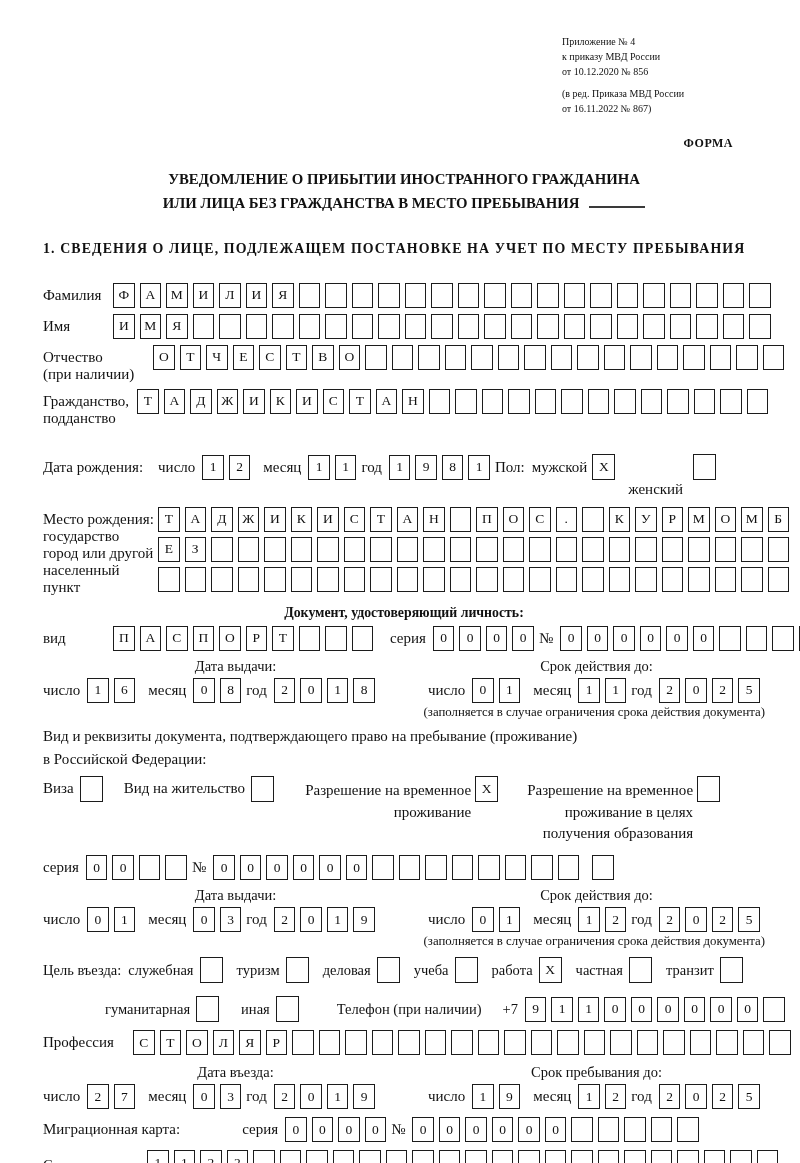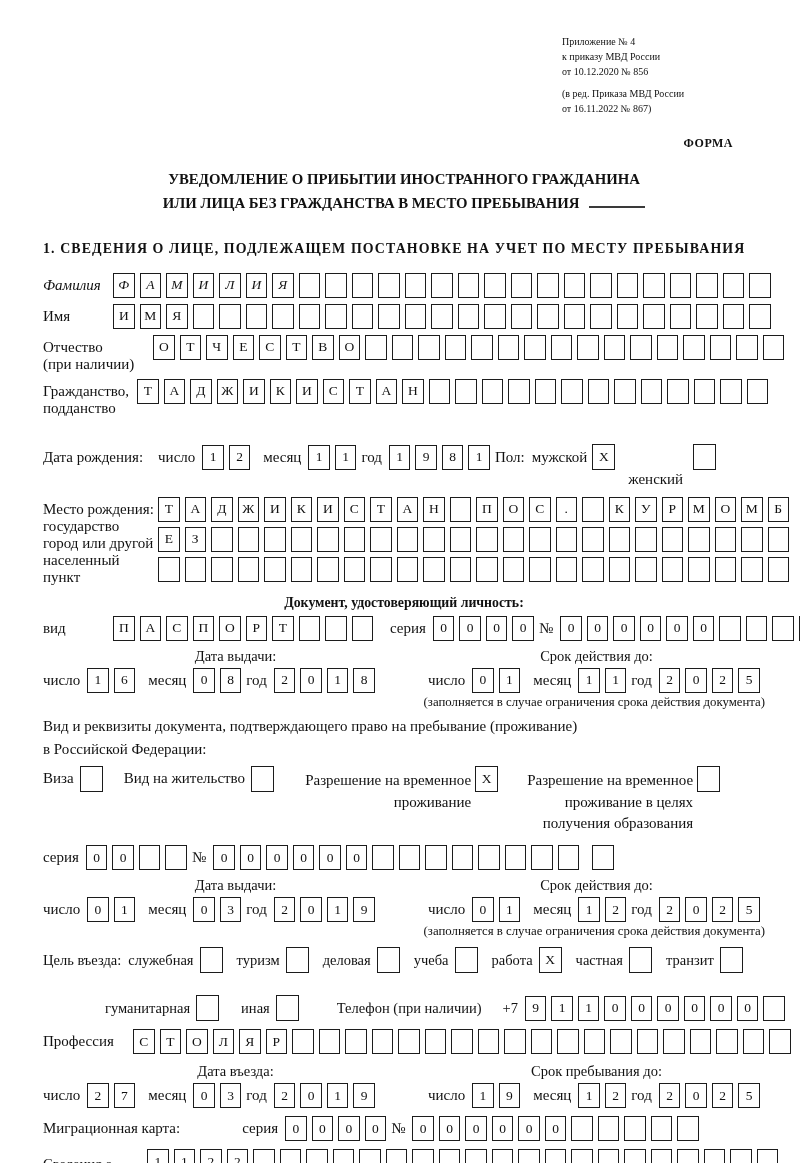--- a/index.html
+++ b/index.html
@@ -78,21 +78,21 @@
 
   <div class="title">
     <div>УВЕДОМЛЕНИЕ О ПРИБЫТИИ ИНОСТРАННОГО ГРАЖДАНИНА</div>
     <div>
       <span>ИЛИ ЛИЦА БЕЗ ГРАЖДАНСТВА В МЕСТО ПРЕБЫВАНИЯ</span><span class="title-underline"></span>
     </div>
   </div>
 
   <div class="sec">1. СВЕДЕНИЯ О ЛИЦЕ, ПОДЛЕЖАЩЕМ ПОСТАНОВКЕ НА УЧЕТ ПО МЕСТУ ПРЕБЫВАНИЯ</div>
 
-  <div class="row" style="margin-top:16px;font-style:italic;">
+  <div class="row" style="margin-top:26px;">
     <span class="lbl lw70">Фамилия</span>
     <span class="cellrow">
         <span class="cell">Ф</span>
         <span class="cell">А</span>
         <span class="cell">М</span>
         <span class="cell">И</span>
         <span class="cell">Л</span>
         <span class="cell">И</span>
         <span class="cell">Я</span>
         <span class="cell"></span>
@@ -535,21 +535,21 @@
     <span class="pitem">
         <span class="pl">частная</span>
         <span class="cell cb"></span>
       </span>
     <span class="pitem" style="margin-right:0;">
         <span class="pl">транзит</span>
         <span class="cell cb"></span>
       </span>
   </div>
 
-  <div class="row inlinebits" style="margin-top:22px;font-size:14.5px;justify-content:space-between;">
+  <div class="row inlinebits" style="margin-top:13px;font-size:14.5px;justify-content:space-between;">
     <span class="pitem ml62">
         <span class="pl">гуманитарная</span>
         <span class="cell cb"></span>
       </span>
     <span class="pitem ml8">
         <span class="pl">иная</span>
         <span class="cell cb"></span>
       </span>
     <span class="t ml24">Телефон (при наличии)</span>
     <span class="t ml14">+7</span>

